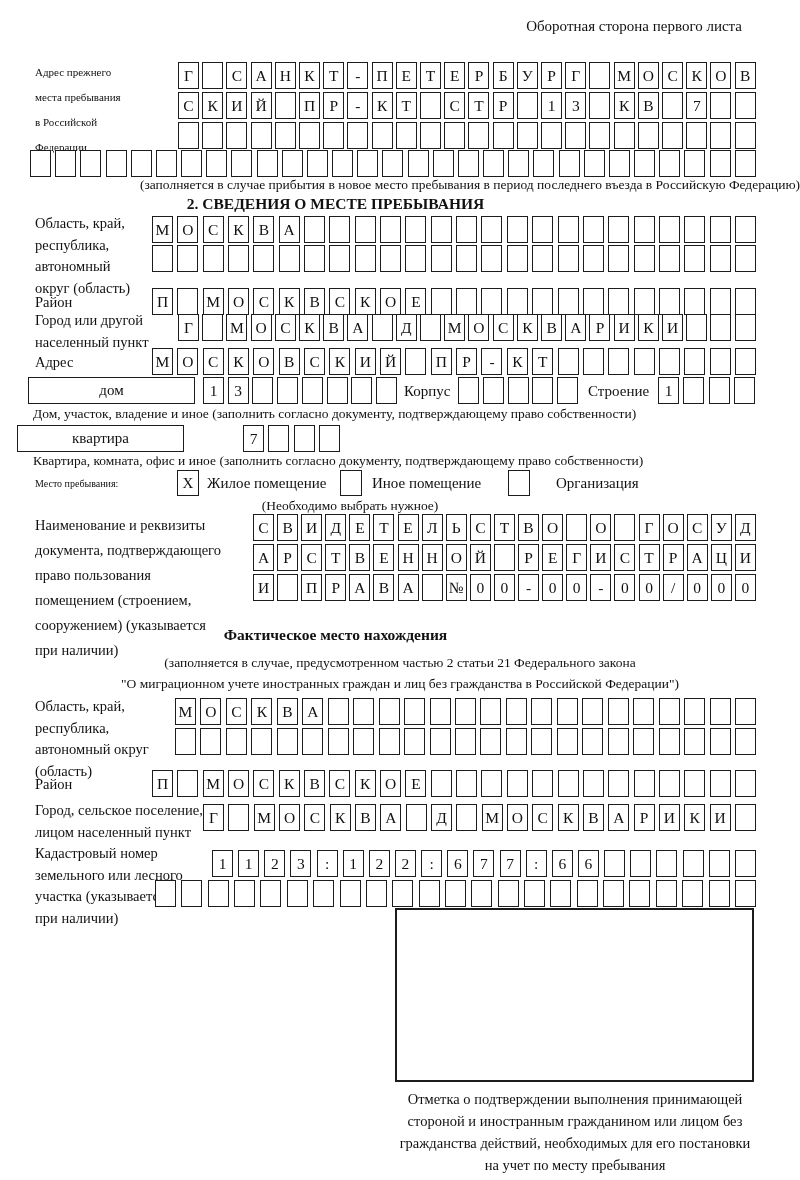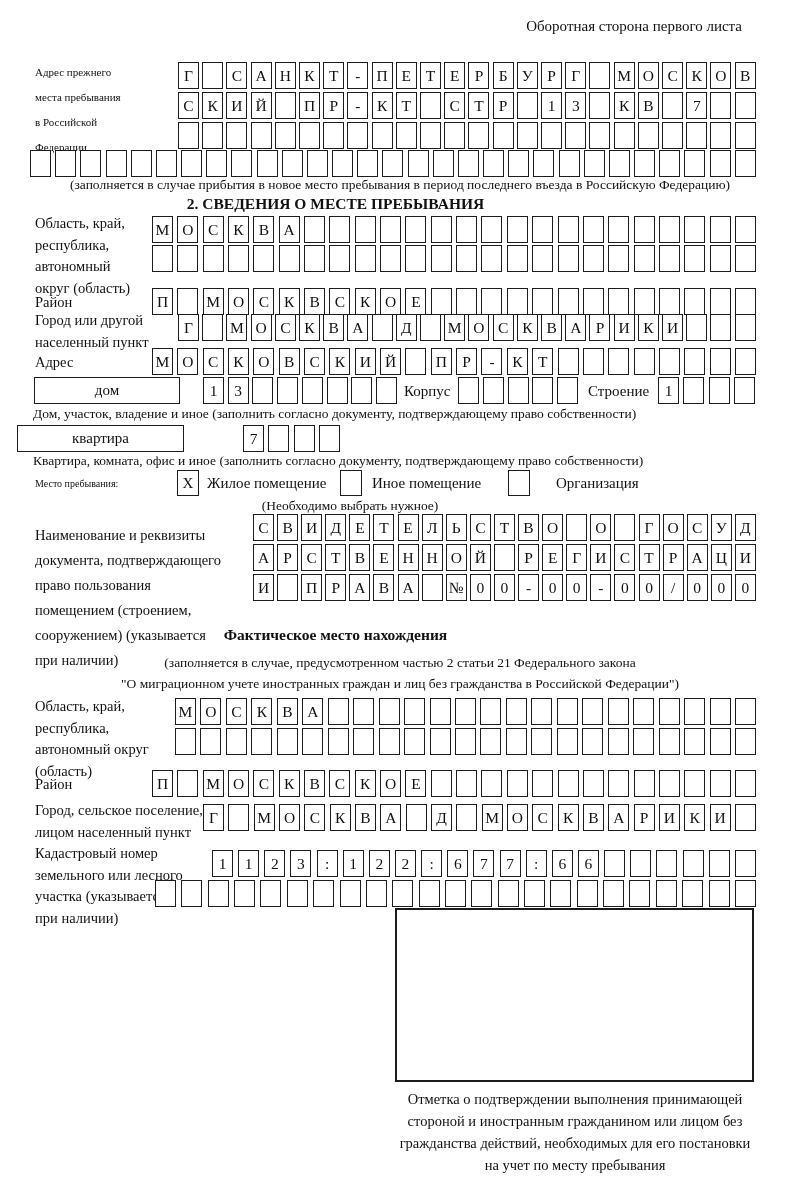--- a/index.html
+++ b/index.html
@@ -144,21 +144,21 @@
       <span class="cell"></span>
       <span class="cell"></span>
       <span class="cell"></span>
       <span class="cell"></span>
       <span class="cell"></span>
       <span class="cell"></span>
       <span class="cell"></span>
       <span class="cell"></span>
       <span class="cell"></span>
     </div>
-  <div class="abs hint center" style="top:177px;">(заполняется в случае прибытия в новое место пребывания в период последнего въезда в Российскую Федерацию)</div>
+  <div class="abs hint center" style="top:177px;text-align:right;">(заполняется в случае прибытия в новое место пребывания в период последнего въезда в Российскую Федерацию)</div>
 
   <div class="abs title" style="top:195px;">2. СВЕДЕНИЯ О МЕСТЕ ПРЕБЫВАНИЯ</div>
 
   <div class="abs lbl" style="left:35px;top:213px;">
       <div>Область, край,</div>
       <div>республика,</div>
       <div>автономный</div>
       <div>округ (область)</div>
     </div>
   <div class="row" style="left:152px;top:216px;width:604px;">
@@ -294,21 +294,21 @@
       <span class="cell"></span>
       <span class="cell"></span>
       <span class="cell"></span>
       <span class="cell"></span>
       <span class="cell"></span>
       <span class="cell"></span>
       <span class="cell"></span>
       <span class="cell"></span>
     </div>
 
-  <div class="abs fieldbox" style="left:34px;top:377px;width:146px;">дом</div>
+  <div class="abs fieldbox" style="left:28px;top:377px;width:167px;">дом</div>
   <div class="row" style="left:203px;top:377px;width:194px;">
       <span class="cell">1</span>
       <span class="cell">3</span>
       <span class="cell"></span>
       <span class="cell"></span>
       <span class="cell"></span>
       <span class="cell"></span>
       <span class="cell"></span>
       <span class="cell"></span>
     </div>
@@ -340,21 +340,21 @@
 
   <div class="abs lbl" style="left:35px;top:473px;font-size:10px;">Место пребывания:</div>
   <div class="abs chk" style="left:177px;top:470px;">X</div>
   <div class="abs lbl" style="left:207px;top:473px;font-size:15px;">Жилое помещение</div>
   <div class="abs chk" style="left:340px;top:470px;"></div>
   <div class="abs lbl" style="left:372px;top:473px;font-size:15px;">Иное помещение</div>
   <div class="abs chk" style="left:508px;top:470px;"></div>
   <div class="abs lbl" style="left:556px;top:473px;font-size:15px;">Организация</div>
   <div class="abs hint" style="left:200px;top:498px;width:300px;text-align:center;">(Необходимо выбрать нужное)</div>
 
-  <div class="abs lbl" style="left:35px;top:513px;line-height:25px;margin-top:10px;">
+  <div class="abs lbl" style="left:35px;top:513px;line-height:25px;">
       <div>Наименование и реквизиты</div>
       <div>документа, подтверждающего</div>
       <div>право пользования</div>
       <div>помещением (строением,</div>
       <div>сооружением) (указывается</div>
       <div>при наличии)</div>
     </div>
   <div class="row" style="left:253px;top:514px;width:503px;">
       <span class="cell">С</span>
       <span class="cell">В</span>

